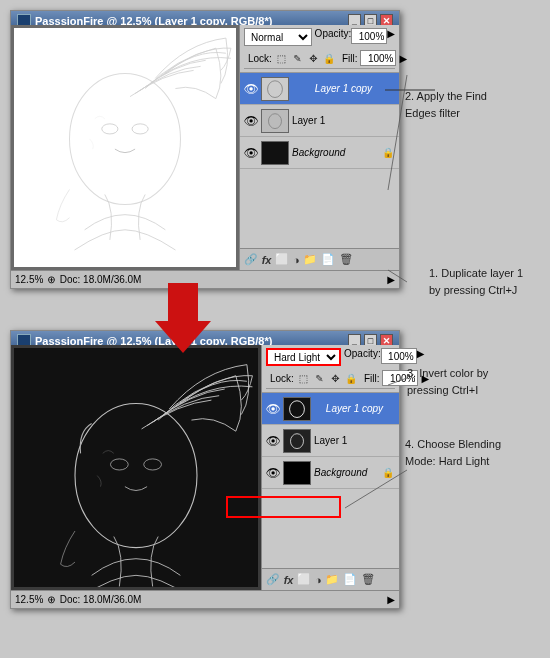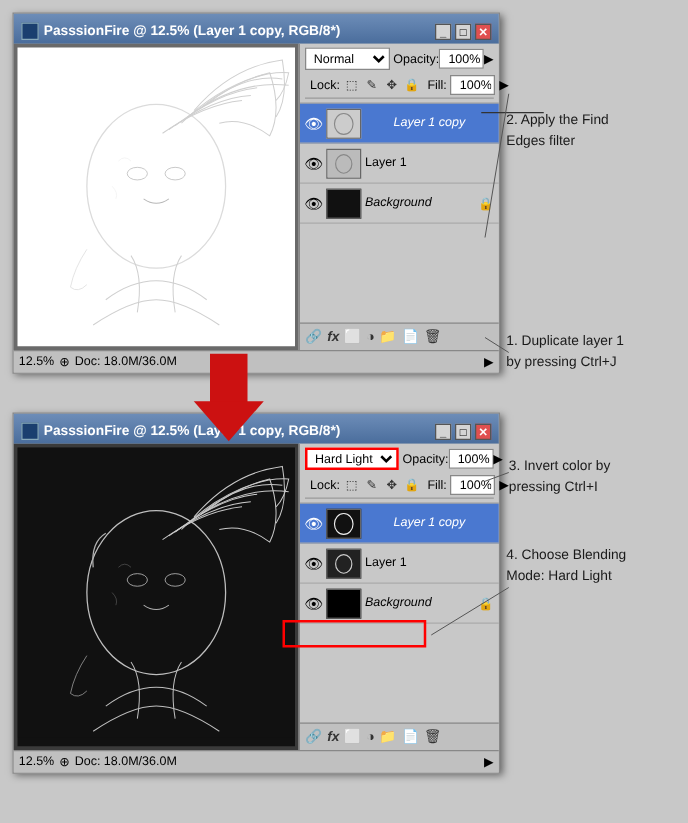--- a/index.html
+++ b/index.html
@@ -21,23 +21,23 @@
       box-shadow: 2px 2px 6px rgba(0,0,0,0.5);
     }
 
     .ps-titlebar {
       background: linear-gradient(to bottom, #6d8db8, #4a6d9c);
       color: white;
       font-size: 11px;
       font-weight: bold;
       padding: 3px 6px;
       display: flex;
-      align-items: flex-end;
+      align-items: flex-start;
       justify-content: space-between;
-      height: 24px;
+      height: 14px;
     }
 
     .ps-titlebar .win-controls {
       display: flex;
       gap: 3px;
     }
 
     .ps-titlebar .win-btn {
       width: 13px;
       height: 13px;
@@ -81,21 +81,21 @@
       height: 100%;
     }
 
     .layers-controls {
       padding: 3px 4px;
       border-bottom: 1px solid #999;
     }
 
     .blend-row {
       display: flex;
-      align-items: center;
+      align-items: flex-start;
       margin-bottom: 2px;
     }
 
     .blend-select {
       flex: 1;
       font-size: 10px;
       height: 18px;
       border: 1px solid #888;
       background: white;
       padding: 0 2px;
@@ -397,21 +397,21 @@
 </div>
 
 <div class="annotation-box" style="left: 405px; top: 72px; max-width: 140px; margin-top: 16px;">
   <span>2. Apply the Find<br>Edges filter</span>
 </div>
 
 <svg style="position:absolute;top:80px;left:380px;width:60px;height:30px;overflow:visible;">
   <line x1="55" y1="10" x2="5" y2="10" stroke="#333" stroke-width="1" marker-end="url(#arrow)"></line>
 </svg>
 
-<div class="annotation-box" style="left: 405px; top: 265px; max-width: 140px;">
+<div class="annotation-box" style="left: 405px; top: 265px; max-width: 140px; padding-left: 24px;">
   <span>1. Duplicate layer 1<br>by pressing Ctrl+J</span>
 </div>
 
 <div style="position:absolute; top: 283px; left: 155px; z-index:10;">
   <div style="position:relative; width:56px; height:70px;">
     <div style="position:absolute; left:13px; top:0; width:30px; height:42px; background:#cc1111;"></div>
     <div style="position:absolute; top:38px; left:0; width:0; height:0; border-left:28px solid transparent; border-right:28px solid transparent; border-top:32px solid #cc1111;"></div>
   </div>
 </div>
 
@@ -466,21 +466,21 @@
           </g>
 
           <g stroke="#fff" stroke-width="0.4" fill="none" opacity="0.4">
             <path d="M80,95 Q85,90 90,95"></path>
             <path d="M75,115 Q80,120 78,125"></path>
           </g>
         </svg>
       </div>
     </div>
 
-    <div class="layers-panel" style="position:relative; height:100%; width:160px; flex-shrink:0;">
+    <div class="layers-panel" style="position:relative; height:100%; width:138px; flex-shrink:0;">
 
       <div class="layers-controls">
         <div class="blend-row">
           <select class="blend-select blend-select-highlighted">
             <option>Hard Light</option>
           </select>
           <span style="font-size:10px;margin-left:3px;">Opacity:</span>
           <input class="opacity-input" type="text" value="100%" style="">
           <span style="font-size:10px;">▶</span>
         </div>

